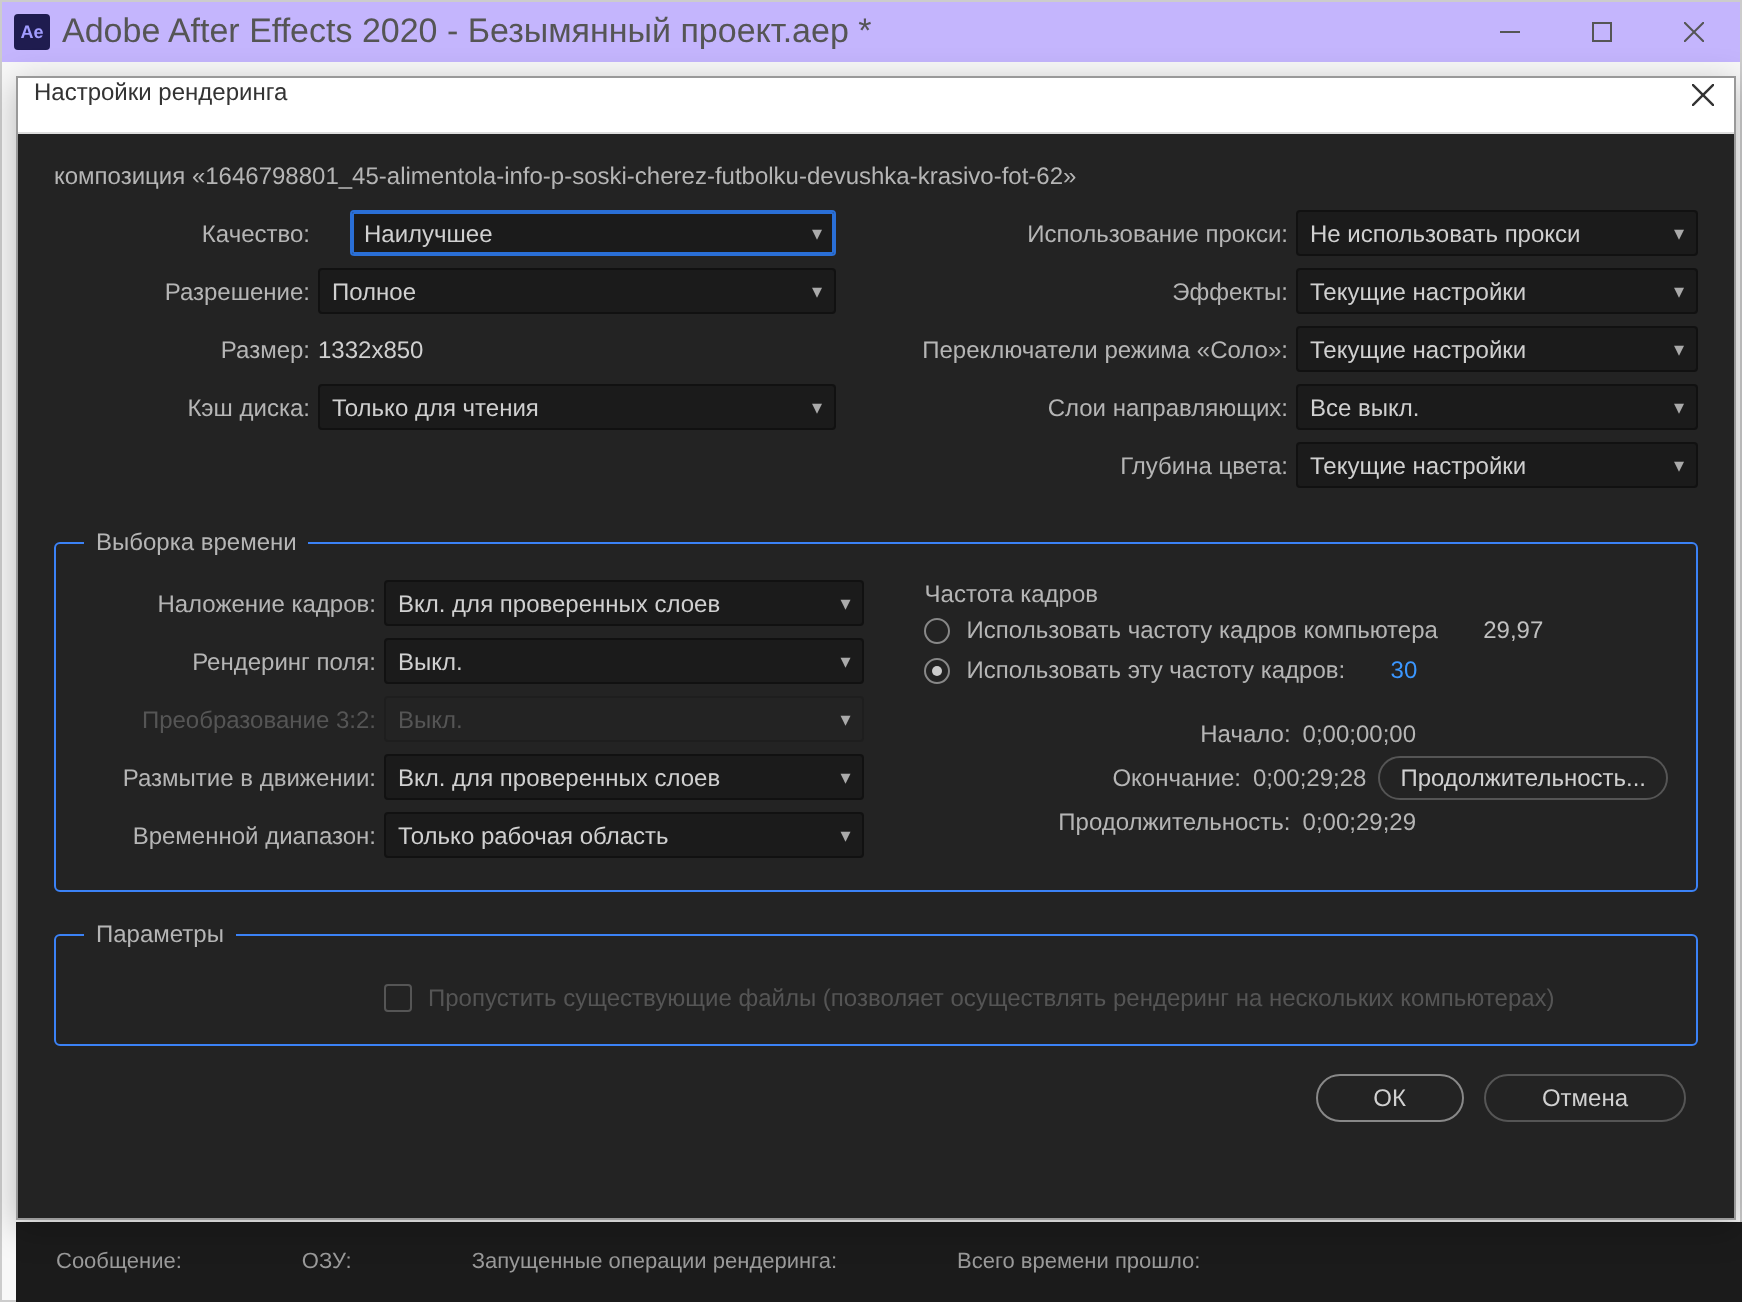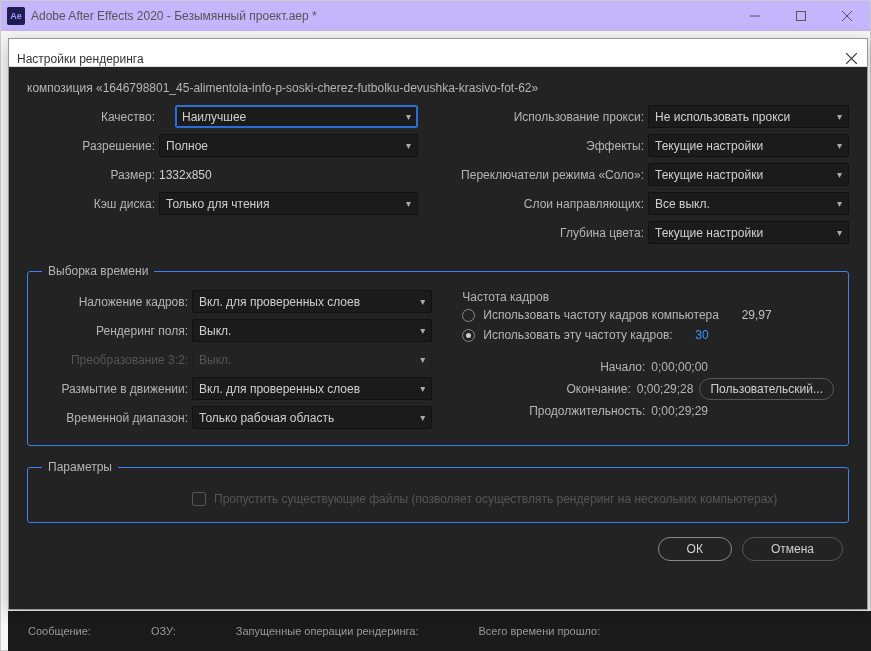--- a/index.html
+++ b/index.html
@@ -2,28 +2,28 @@
 <html><head>
 <meta charset="utf-8">
 <style>
   * { box-sizing: border-box; margin: 0; padding: 0; font-family: "Segoe UI", Tahoma, sans-serif; }
   body { background: #fff; width: 871px; height: 651px; overflow: hidden; position: relative; }
 
   
   .winframe { position: absolute; left: 0; top: 0; width: 871px; height: 651px; border: 1px solid #ccc; background: #f8f8f8; }
   .win-titlebar { height: 30px; display: flex; align-items: center; background: #c4b5fd; }
   .win-ae-icon { width: 18px; height: 18px; margin: 0 6px; background: #1f1c4f; border-radius: 2px; display: flex; align-items: center; justify-content: center; color: #a19cff; font-size: 9px; font-weight: bold; }
-  .win-title { font-size: 12px; color: #555; flex: 1; }
+  .win-title { font-size: 17px; color: #555; flex: 1; }
   .win-buttons { display: flex; }
   .win-btn { width: 46px; height: 30px; display: flex; align-items: center; justify-content: center; color: #555; font-size: 14px; }
   .win-btn svg { stroke: #555; }
 
   
   .dialog { position: absolute; left: 8px; top: 38px; width: 860px; height: 572px; background: #fdfdfd; border: 1px solid #999; box-shadow: 0 4px 16px rgba(0,0,0,.25); display: flex; flex-direction: column; }
-  .dlg-titlebar { height: 28px; background: #fff; display: flex; align-items: flex-end; padding: 0 8px; border-bottom: 1px solid #ddd; gap: 12px; }
+  .dlg-titlebar { height: 28px; background: #fff; display: flex; align-items: flex-start; padding: 0 8px; border-bottom: 1px solid #ddd; gap: 12px; }
   .dlg-title { font-size: 12px; color: #333; flex: 1; }
   .dlg-close { width: 16px; height: 16px; display:flex;align-items:center;justify-content:center; }
 
   .dlg-body { flex: 1; background: #232323; color: #b5b5b5; font-size: 12px; position: relative; padding: 14px 18px 0; display:flex; flex-direction:column; }
   .compname { color: #b5b5b5; margin-bottom: 10px; font-size: 12px; }
 
   .cols { display: flex; gap: 40px; }
   .col { flex: 1; }
   .row { display: flex; align-items: center; margin-bottom: 6px; min-height: 23px; }
   .lbl { text-align: right; padding-right: 4px; color: #b5b5b5; flex: 0 0 auto; }
@@ -241,21 +241,21 @@
 
           <div class="timing-grid">
             <div class="trow">
               <span class="tlbl">Начало:</span>
               <span>0;00;00;00</span>
               <span style="width:120px"></span>
             </div>
             <div class="trow">
               <span class="tlbl">Окончание:</span>
               <span>0;00;29;28</span>
-              <button class="pillbtn">Пользовательский...</button>
+              <button class="pillbtn">Продолжительность...</button>
             </div>
             <div class="trow">
               <span class="tlbl">Продолжительность:</span>
               <span>0;00;29;29</span>
               <span style="width:120px"></span>
             </div>
           </div>
         </div>
       </div>
     </fieldset>

